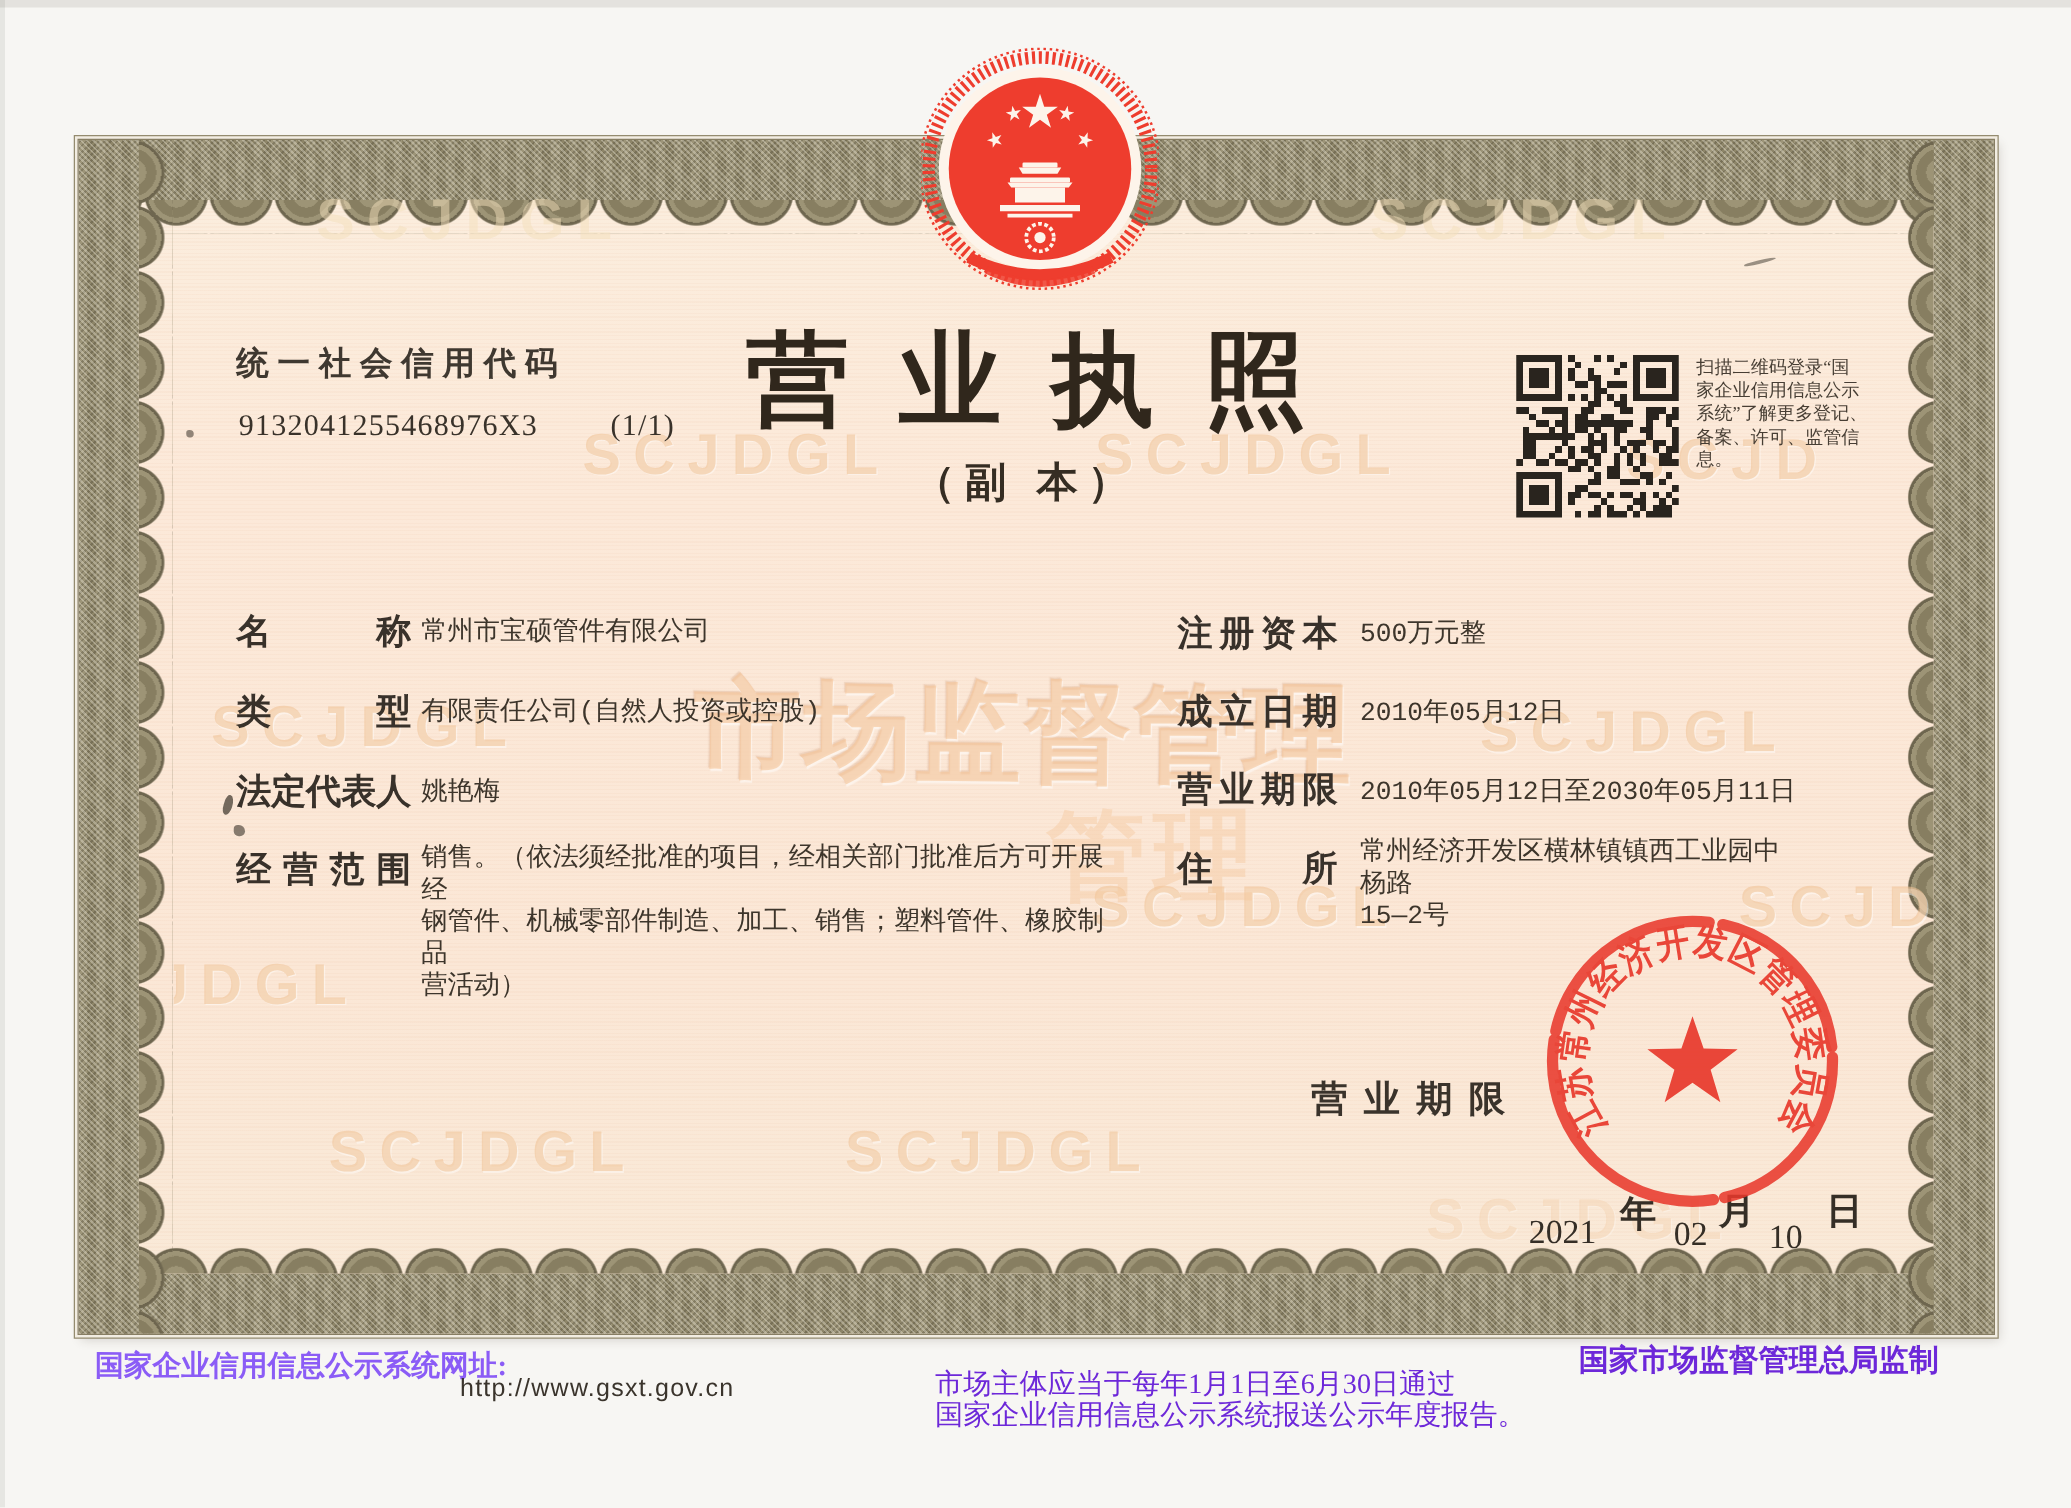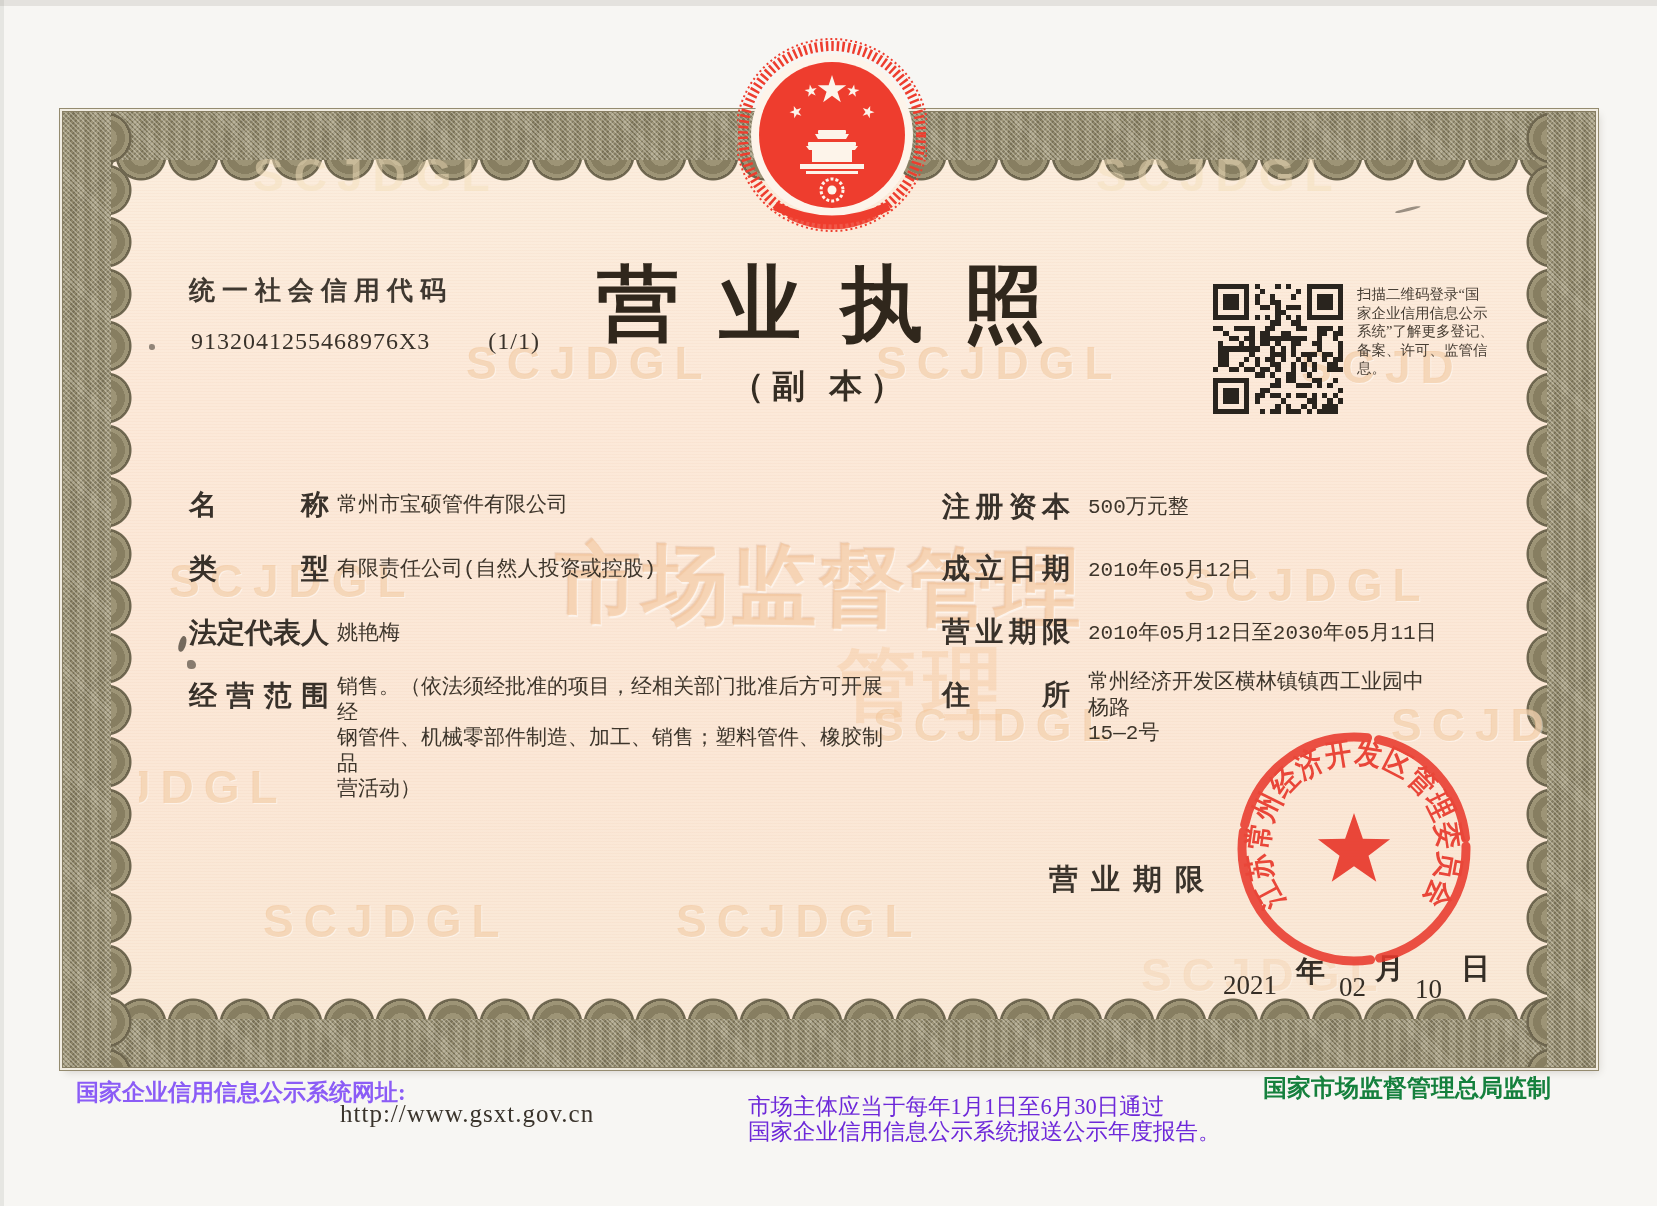--- a/index.html
+++ b/index.html
@@ -95,24 +95,24 @@
   .seal{position:absolute;left:1161px;top:607px;width:260px;height:260px;opacity:.92;}
 
   
   .speck{position:absolute;background:#3a332a;border-radius:40% 60% 50% 50%;}
 
   
   .emblem{position:absolute;left:737px;top:38px;width:190px;height:205px;z-index:10;}
 
   
   .foot{position:absolute;font-size:23px;color:#8b5cf6;white-space:nowrap;font-weight:bold;}
-  .foot-url{position:absolute;left:340px;top:1100px;font-family:Liberation Serif, serif;
-      font-size:25px;letter-spacing:1px;color:#3a342c;}
+  .foot-url{position:absolute;left:368px;top:1100px;font-family:Liberation Sans, sans-serif;
+      font-size:20px;letter-spacing:1px;color:#3a342c;}
   .foot-notice{position:absolute;left:748px;top:1094px;font-size:22.5px;line-height:25px;color:#6d28d9;}
-  .foot-pub{position:absolute;left:1263px;top:1072px;font-size:24px;font-weight:600;color:#15803d;text-align:center;}
+  .foot-pub{position:absolute;left:1263px;top:1072px;font-size:24px;font-weight:600;color:#6d28d9;text-align:center;}
 </style>
 </head>
 <body>
 
 <div class="scan-edge-top"></div>
 <div class="scan-edge-left"></div>
 
 <div class="cert">
 
   <div class="band top"></div>

